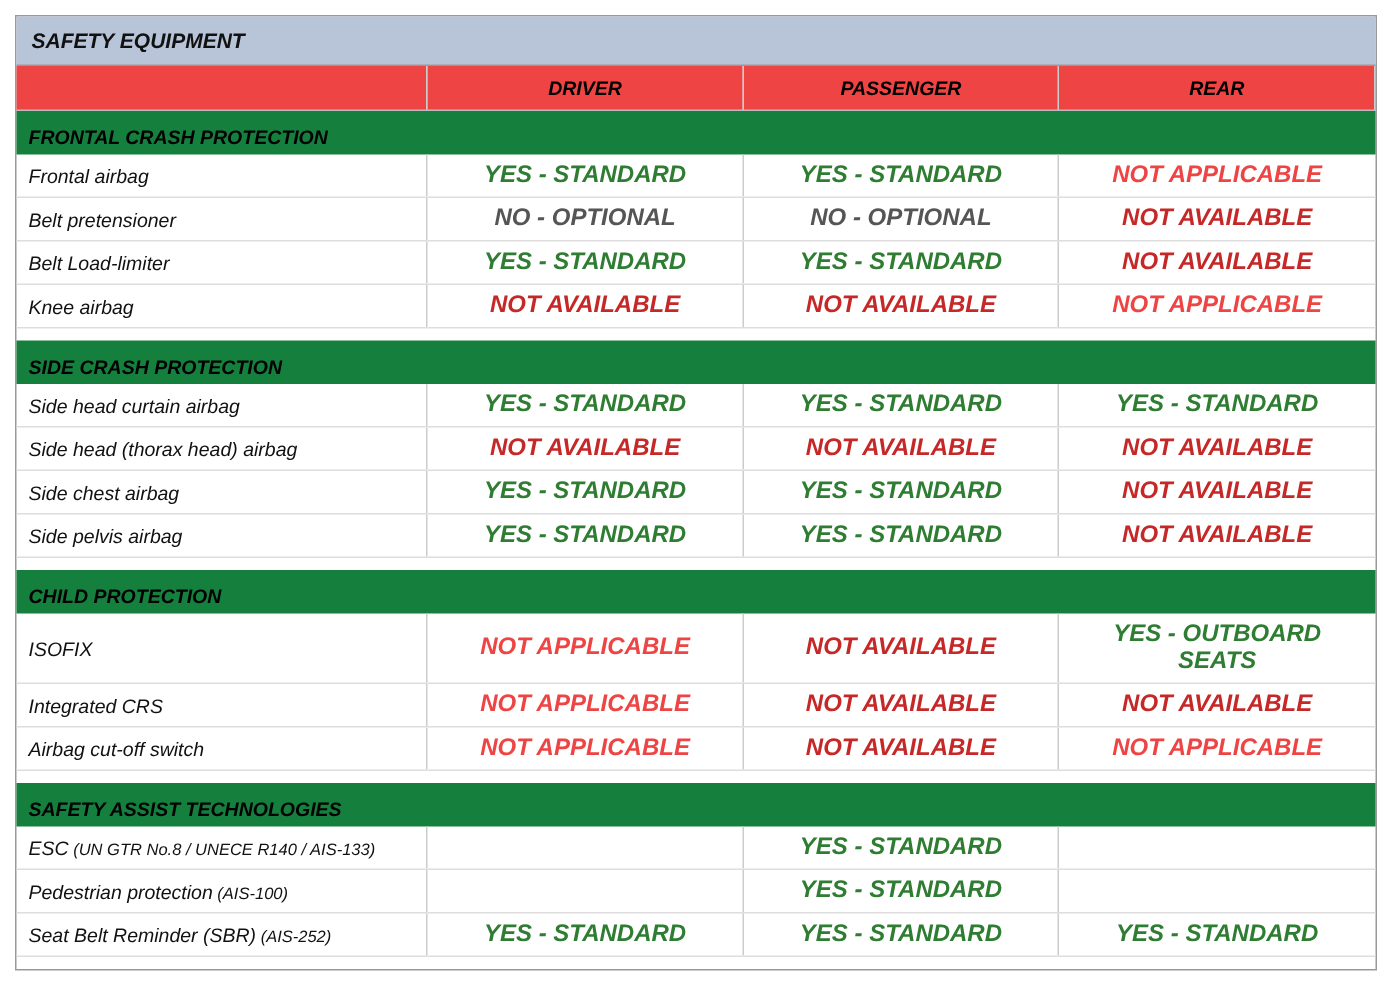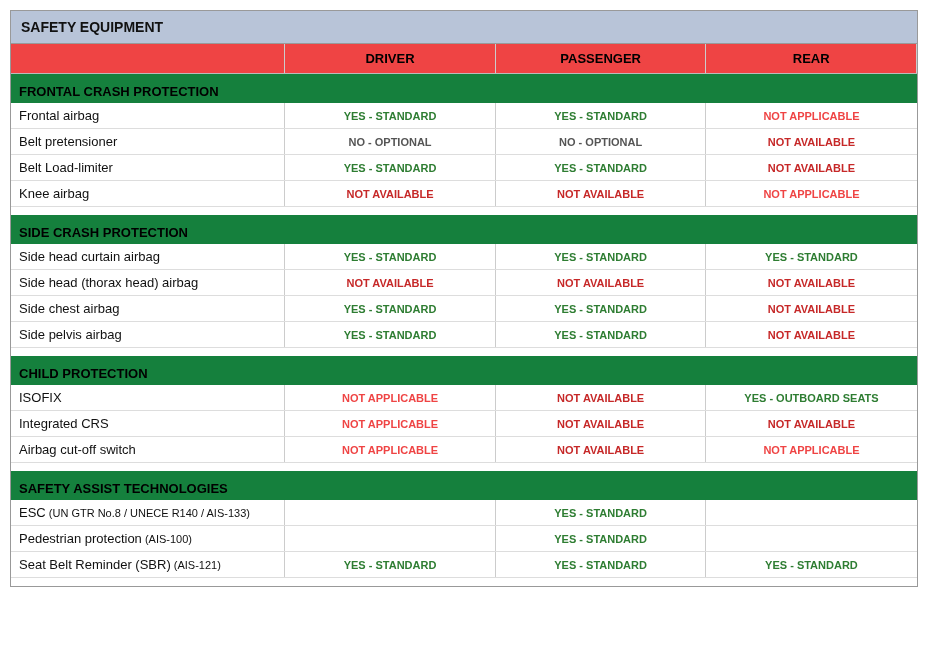--- a/index.html
+++ b/index.html
@@ -9,20 +9,21 @@
       background: #fff;
       display: flex;
       justify-content: center;
       align-items: flex-start;
       padding: 10px;
     }
     .table-container {
       width: 908px;
       border: 1px solid #999;
       border-collapse: collapse;
+      font-style: italic;
     }
     .title-row {
       background: #b8c4d8;
       padding: 8px 10px;
       font-weight: bold;
       font-size: 14px;
       color: #111;
       border-bottom: 1px solid #999;
     }
     table {
@@ -47,21 +48,21 @@
       border-bottom: 1px solid #ddd;
       vertical-align: middle;
     }
     tbody tr td.feature-cell {
       color: #111;
       font-size: 13px;
       margin-top: 35px;
     }
     tbody tr td.value-cell {
       text-align: center;
-      font-size: 11px;
+      font-size: 16px;
       font-weight: bold;
       border-left: 1px solid #ccc;
     }
     .section-header td {
       background: #15803d;
       font-weight: bold;
       font-size: 13px;
       padding: 10px 8px 4px 8px;
       border-bottom: none;
     }
@@ -182,21 +183,21 @@
           <td class="value-cell green">YES - STANDARD</td>
           <td class="value-cell "></td>
         </tr>
         <tr>
           <td class="feature-cell"><span>Pedestrian protection</span><span style="font-size: 11px;"> (AIS-100)</span></td>
           <td class="value-cell "></td>
           <td class="value-cell green">YES - STANDARD</td>
           <td class="value-cell "></td>
         </tr>
         <tr>
-          <td class="feature-cell"><span>Seat Belt Reminder (SBR)</span><span style="font-size: 11px;"> (AIS-121)</span></td>
+          <td class="feature-cell"><span>Seat Belt Reminder (SBR)</span><span style="font-size: 11px;"> (AIS-252)</span></td>
           <td class="value-cell green">YES - STANDARD</td>
           <td class="value-cell green">YES - STANDARD</td>
           <td class="value-cell green">YES - STANDARD</td>
         </tr>
         <tr class="spacer-row">
           <td colspan="4"></td>
         </tr>
       </tbody>
   </table>
 </div>

